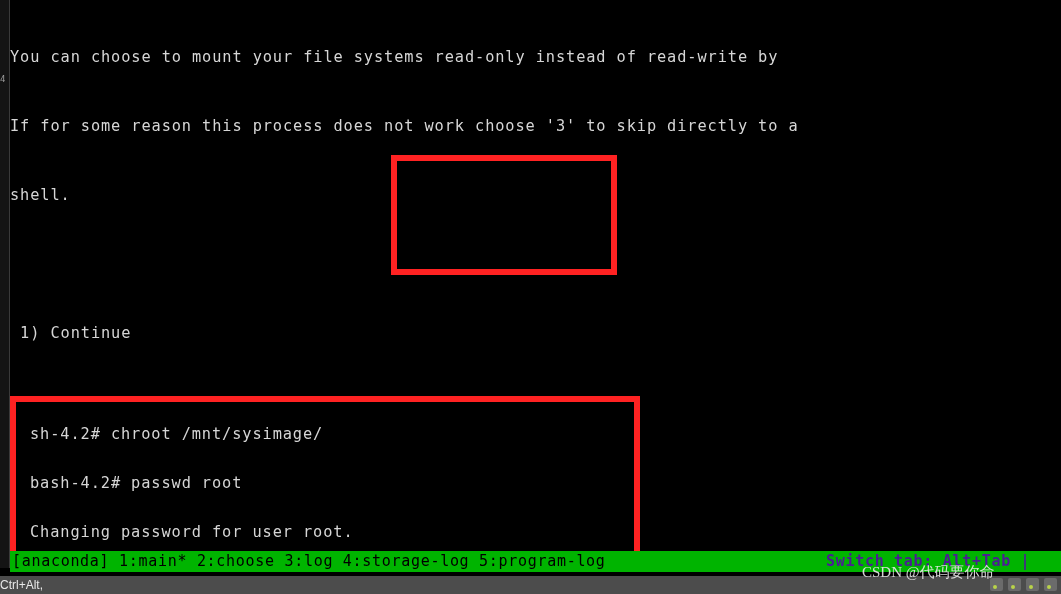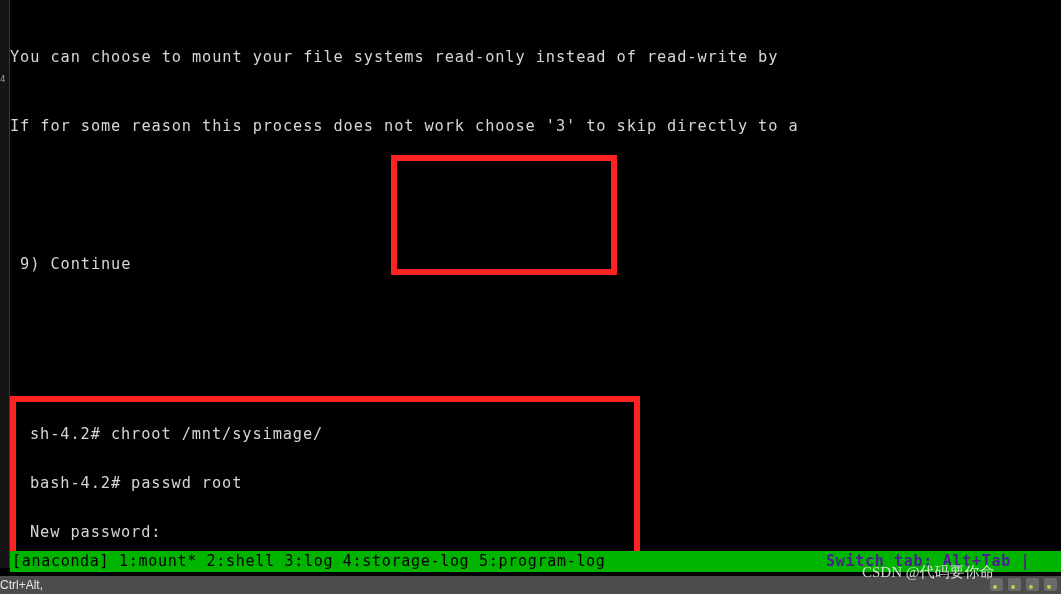--- a/index.html
+++ b/index.html
@@ -178,22 +178,23 @@
 
 <div id="screen">
 
   <div class="left-gutter">
     <div class="gutter-mark">4</div>
   </div>
 
   <div class="term">
     <div class="ln">You can choose to mount your file systems read-only instead of read-write by</div>
     <div class="ln">If for some reason this process does not work choose '3' to skip directly to a</div>
+    <div class="ln">shell.</div>
     <div class="ln blank">&nbsp;</div>
-    <div class="ln"> 9) Continue</div>
+    <div class="ln"> 1) Continue</div>
     <div class="ln blank">&nbsp;</div>
     
     
     
     
     
     
     
     
     
@@ -203,34 +204,35 @@
     
     
     
     
     
   </div>
 
   <div class="term shell">
     <div class="ln">sh-4.2# chroot /mnt/sysimage/</div>
     <div class="ln">bash-4.2# passwd root</div>
+    <div class="ln">Changing password for user root.</div>
     <div class="ln">New password:</div>
     
     
     
     
     
     
   </div>
 
   <div class="redbox" id="redbox-selection"></div>
   <div class="redbox" id="redbox-shell"></div>
 
   <div class="statusbar">
-    <span class="tabs">[anaconda] 1:mount* 2:shell  3:log  4:storage-log  5:program-log</span>
+    <span class="tabs">[anaconda] 1:main* 2:choose  3:log  4:storage-log  5:program-log</span>
     <span class="hint">Switch tab: Alt+Tab |</span>
   </div>
 
   <div class="under-strip"></div>
 
   <div class="host-strip">
     <span class="host-text">Ctrl+Alt,</span>
     <span class="tray">
       <span class="tray-ico"></span>
       <span class="tray-ico"></span>

